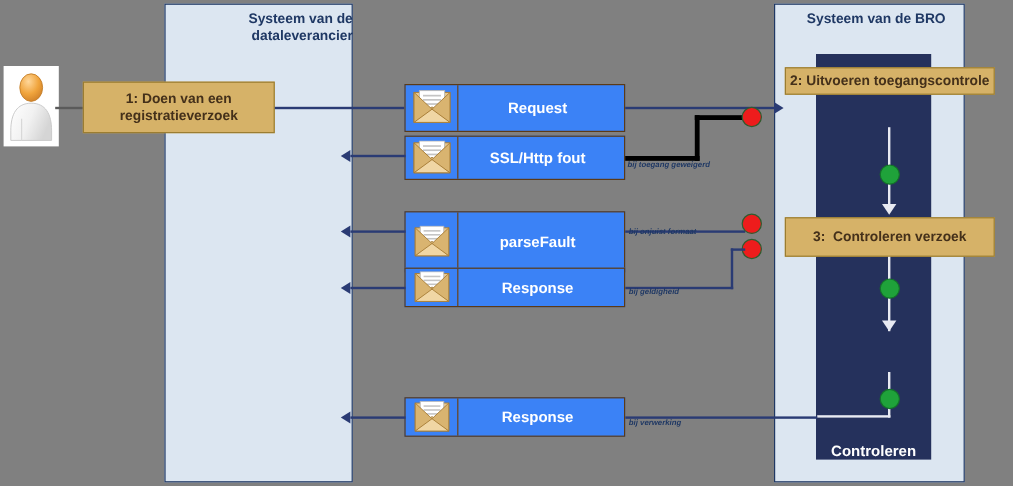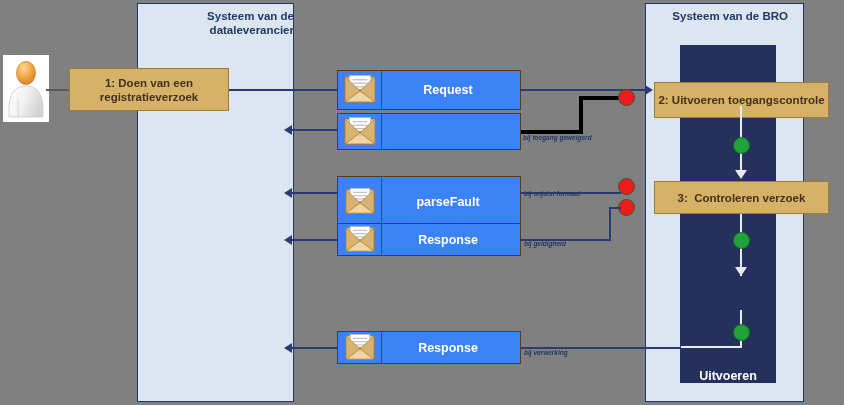--- a/index.html
+++ b/index.html
@@ -132,21 +132,21 @@
 <div id="stage">
 
   <div class="lane" style="left:137px;top:3px;width:157px;height:399px;"></div>
   <div class="lane-title" style="left:137px;width:157px;top:9px;">Systeem van de</div>
   <div class="lane-title" style="left:137px;width:157px;top:23px;">dataleverancier</div>
 
   <div class="lane" style="left:645px;top:3px;width:159px;height:399px;"></div>
   <div class="lane-title" style="left:645px;width:143px;top:9px;">Systeem van de BRO</div>
 
   <div class="verwerking" style="left:680px;top:45px;width:96px;height:338px;"></div>
-  <div class="verwerking-label" style="left:680px;width:96px;bottom:22px;">Uitvoeren</div>
+  <div class="verwerking-label" style="left:680px;width:96px;bottom:22px;">Controleren</div>
 
   <div class="actor" style="left:3px;top:55px;width:46px;height:67px;">
     <svg width="40" height="60" viewBox="0 0 40 60">
       <defs>
         <radialGradient id="hg" cx="38%" cy="28%" r="75%">
           <stop offset="0%" stop-color="#ffd79a"></stop>
           <stop offset="60%" stop-color="#f0a43c"></stop>
           <stop offset="100%" stop-color="#d2832a"></stop>
         </radialGradient>
         <linearGradient id="bg" x1="0" y1="0" x2="1" y2="0.4">
@@ -197,33 +197,34 @@
         <rect x="6.5" y="0.5" width="21" height="19" fill="#ffffff" stroke="#b9b9b9" stroke-width="0.8"></rect>
         <rect x="9.5" y="4" width="15" height="1.4" fill="#c4c4c4"></rect>
         <rect x="9.5" y="7.5" width="15" height="1.4" fill="#c4c4c4"></rect>
         <rect x="9.5" y="11" width="15" height="1.4" fill="#c4c4c4"></rect>
         <rect x="9.5" y="14.5" width="10" height="1.4" fill="#c4c4c4"></rect>
         <path d="M2 27 L17 14 L32 27 Z" fill="#f0d6a4" stroke="#a77c35" stroke-width="0.8"></path>
         <path d="M2 2 L17 16 L2 27 Z" fill="#d9b470" stroke="#a77c35" stroke-width="0.8"></path>
         <path d="M32 2 L17 16 L32 27 Z" fill="#d9b470" stroke="#a77c35" stroke-width="0.8"></path>
       </svg>
     </span>
+    <span class="lbl">SSL/Http fout</span>
   </div>
 
   <div class="hline" style="left:292px;top:129px;width:46px;"></div>
   <div class="arrow-l" style="left:284px;top:125px;"></div>
 
   <div class="blackline" style="left:521px;top:130px;width:62px;height:4px;"></div>
   <div class="blackline" style="left:579px;top:96px;width:4px;height:38px;"></div>
   <div class="blackline" style="left:579px;top:96px;width:44px;height:4px;"></div>
   <div class="dot-red" style="left:618px;top:89px;"></div>
 
   <div class="anno" style="left:523px;top:134px;">bij toegang geweigerd</div>
 
-  <div class="step" style="left:654px;top:82px;width:175px;height:36px;">
+  <div class="step" style="left:654px;top:56px;width:175px;height:23px;">
     <span>2: Uitvoeren toegangscontrole</span>
   </div>
 
   <div class="wline" style="left:740px;top:106px;width:2px;height:66px;"></div>
   <div class="dot-green" style="left:733px;top:137px;"></div>
   <div class="arrow-d-w" style="left:735px;top:170px;"></div>
 
   <div class="msg" style="left:337px;top:176px;width:184px;height:51px;">
     <span class="env">
       <svg width="34" height="28" viewBox="0 0 34 30">

